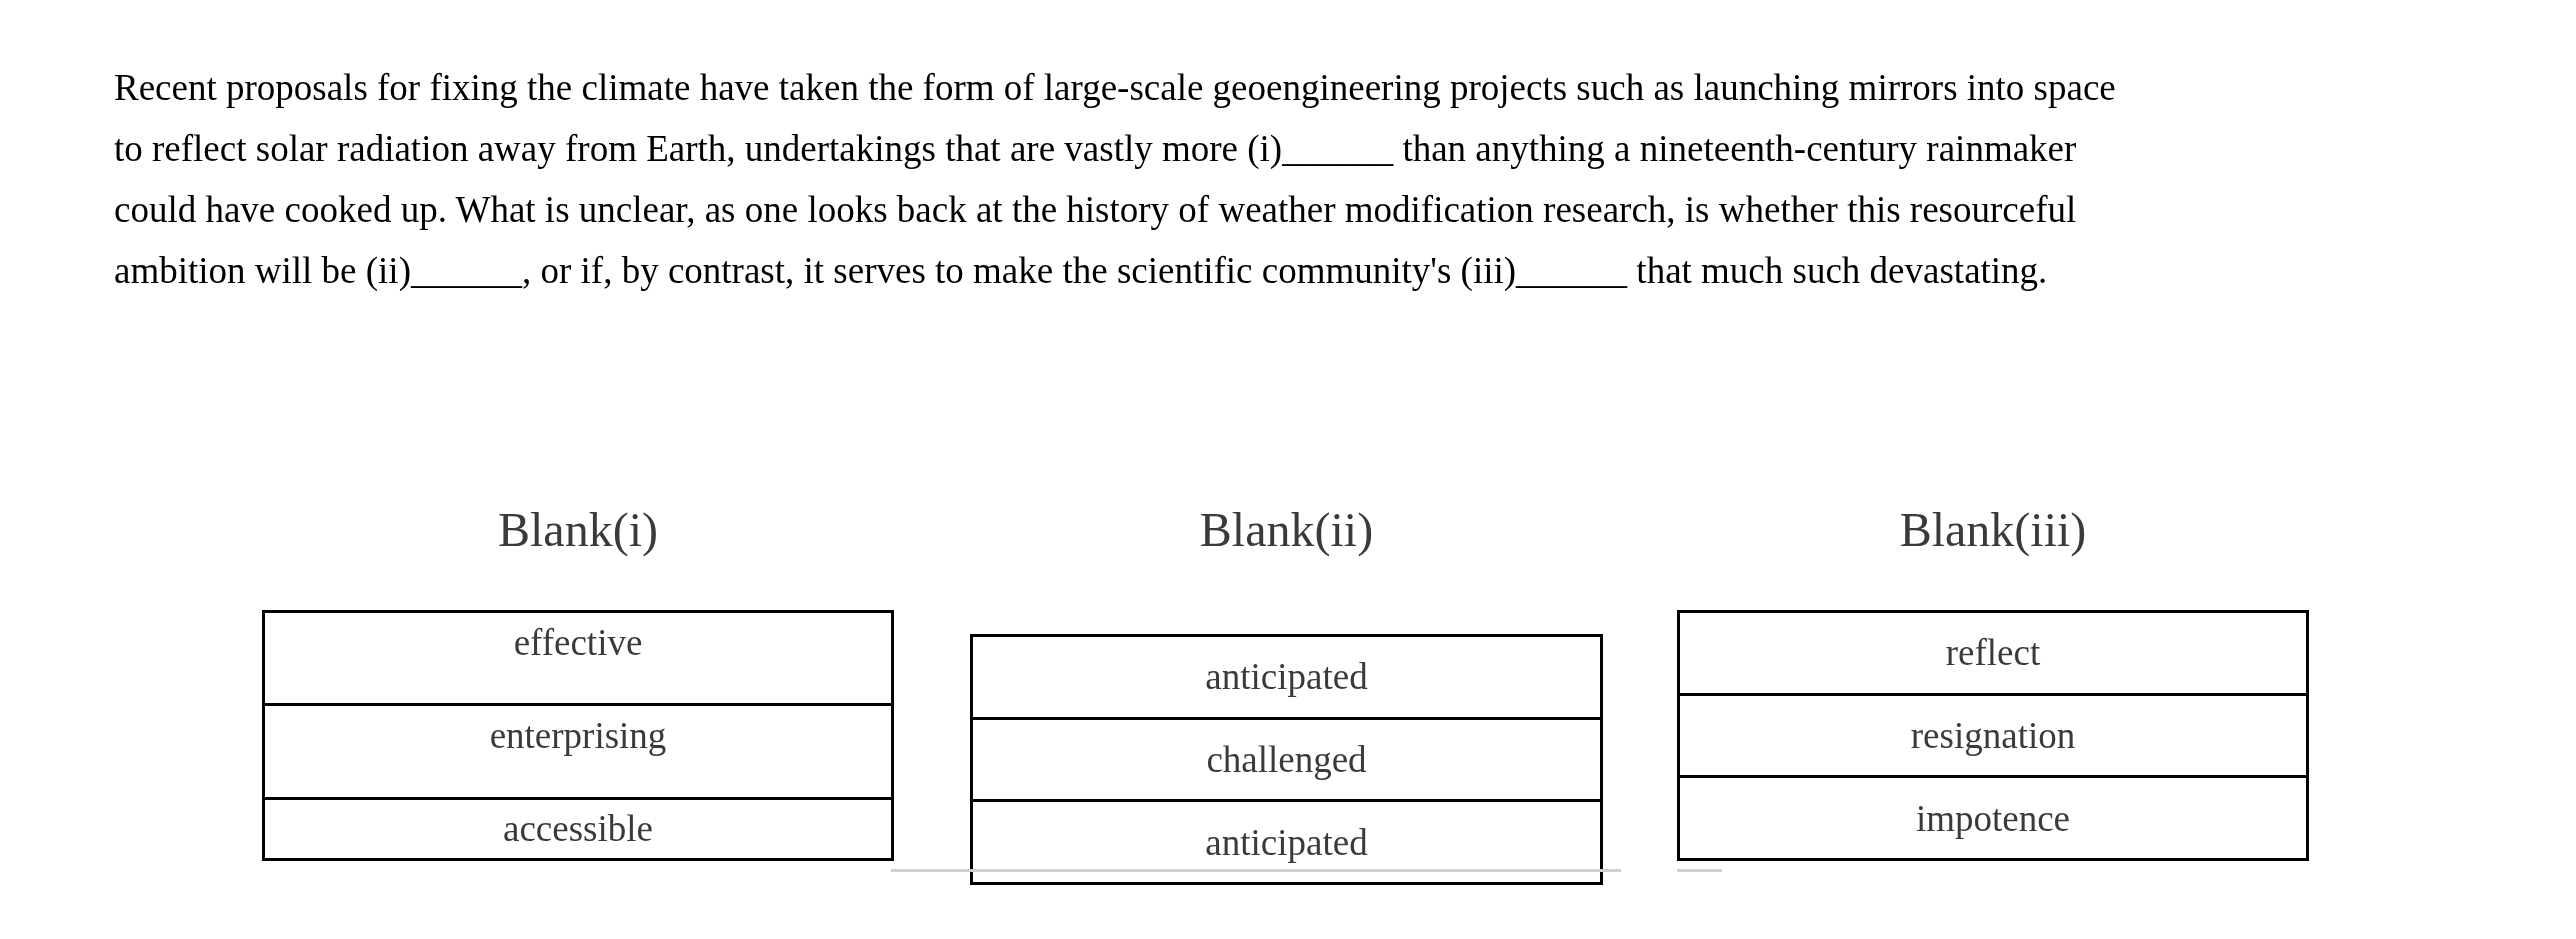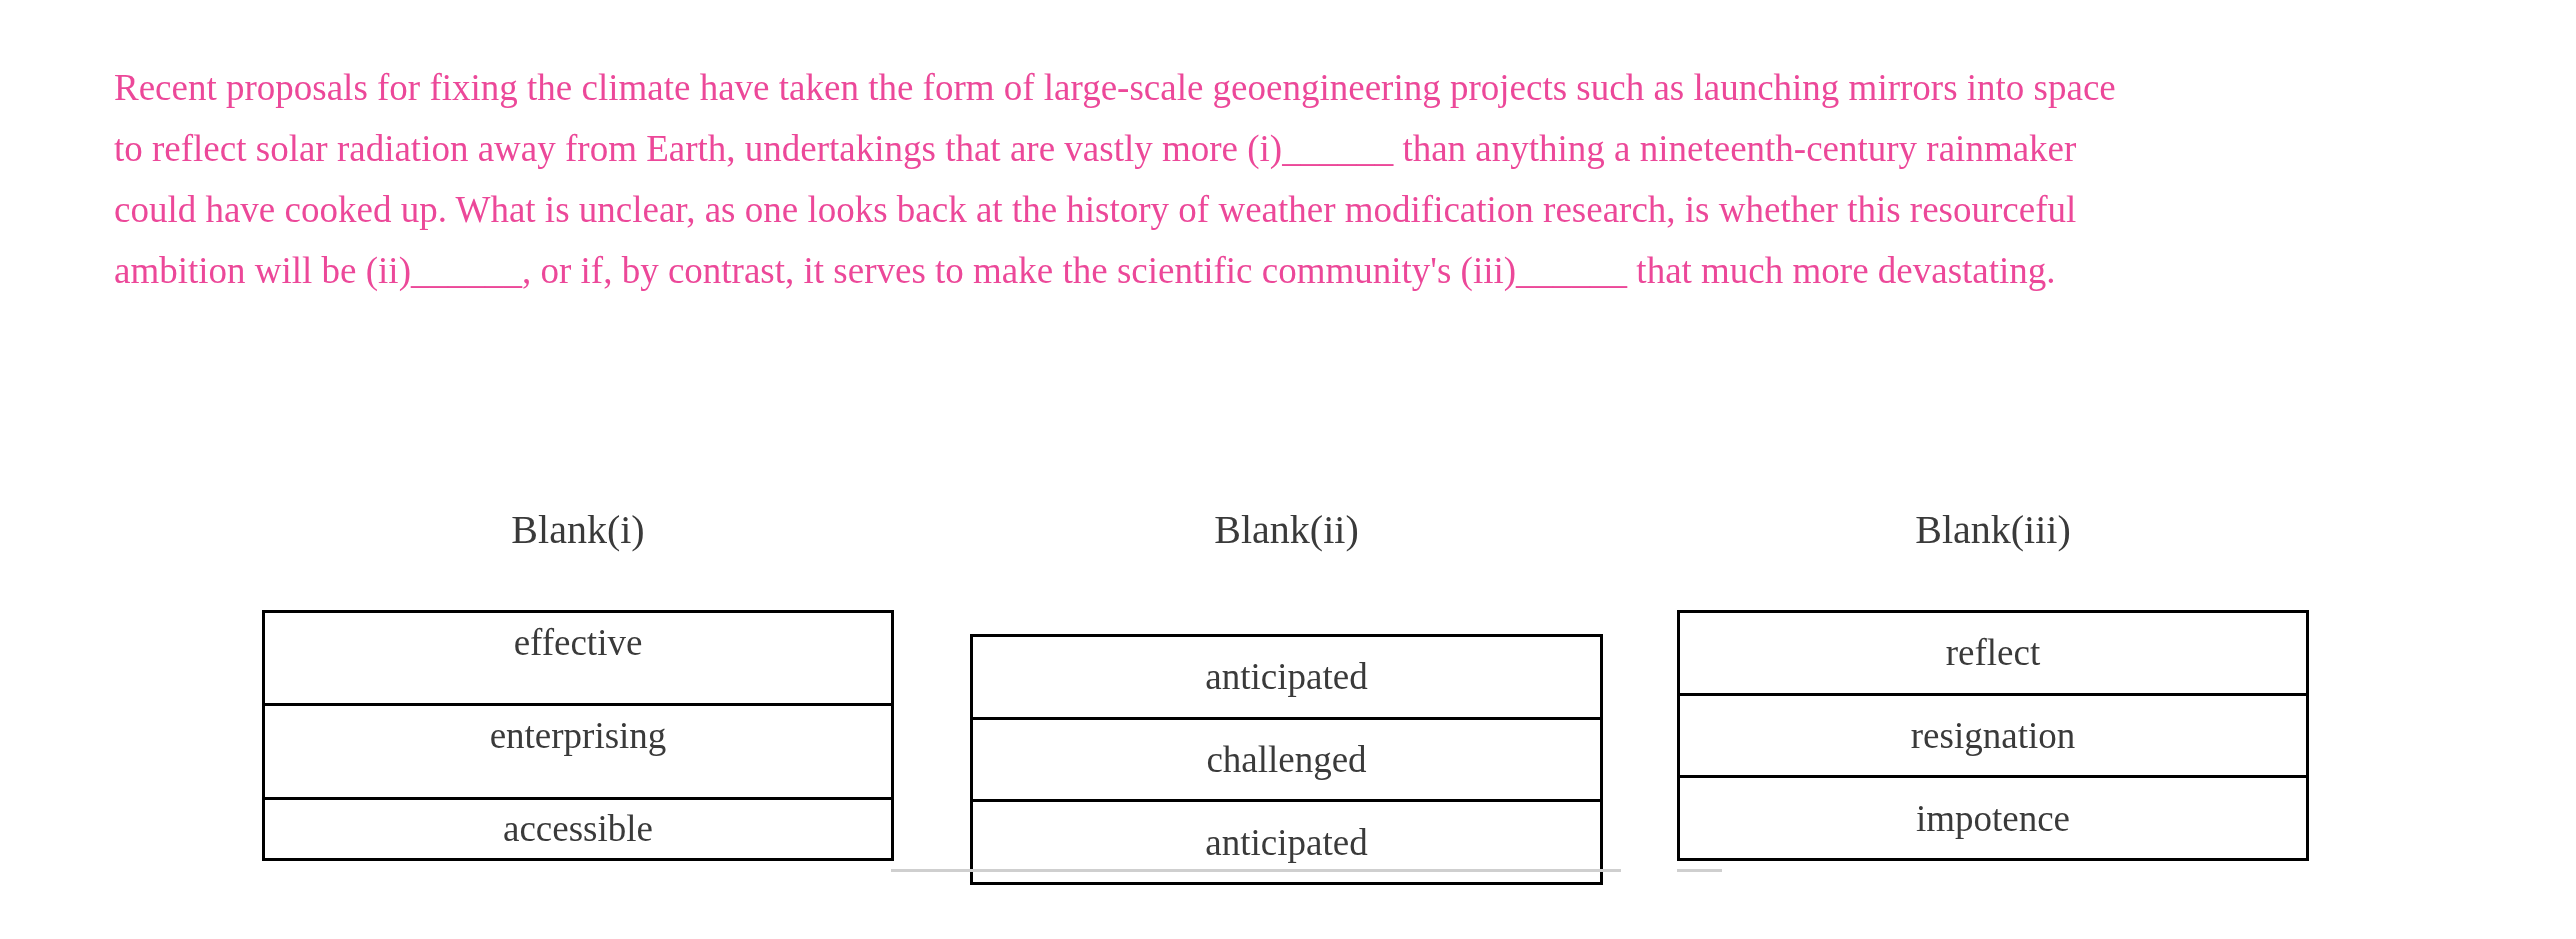--- a/index.html
+++ b/index.html
@@ -17,31 +17,31 @@
     width: 2576px;
     height: 939px;
     background: #ffffff;
   }
   .passage {
     position: absolute;
     left: 114px;
     top: 57px;
     font-size: 37px;
     line-height: 61px;
-    color: #ec4899;
+    color: #000000;
   }
   .passage-line {
     white-space: nowrap;
   }
   .blank-header {
     position: absolute;
     top: 497px;
     height: 65px;
     line-height: 65px;
-    font-size: 40px;
+    font-size: 48px;
     text-align: center;
     color: #3a3a3a;
   }
   .blank-header.h1 { left: 262px;  width: 632px; }
   .blank-header.h2 { left: 970px; width: 633px; }
   .blank-header.h3 { left: 1677px; width: 632px; }
 
   .option-table {
     position: absolute;
     top: 610px;
@@ -80,21 +80,21 @@
 </style>
 </head>
 <body>
 
 <div class="stage">
 
   <div class="passage">
     <div class="passage-line">Recent proposals for fixing the climate have taken the form of large-scale geoengineering projects such as launching mirrors into space</div>
     <div class="passage-line">to reflect solar radiation away from Earth, undertakings that are vastly more (i)______ than anything a nineteenth-century rainmaker</div>
     <div class="passage-line">could have cooked up. What is unclear, as one looks back at the history of weather modification research, is whether this resourceful</div>
-    <div class="passage-line">ambition will be (ii)______, or if, by contrast, it serves to make the scientific community's (iii)______ that much more devastating.</div>
+    <div class="passage-line">ambition will be (ii)______, or if, by contrast, it serves to make the scientific community's (iii)______ that much such devastating.</div>
   </div>
 
   <div class="blank-header h1">Blank(i)</div>
   <div class="blank-header h2">Blank(ii)</div>
   <div class="blank-header h3">Blank(iii)</div>
 
   <div class="option-table t1">
     <div class="option-cell">effective</div>
     <div class="option-cell">enterprising</div>
     <div class="option-cell">accessible</div>

